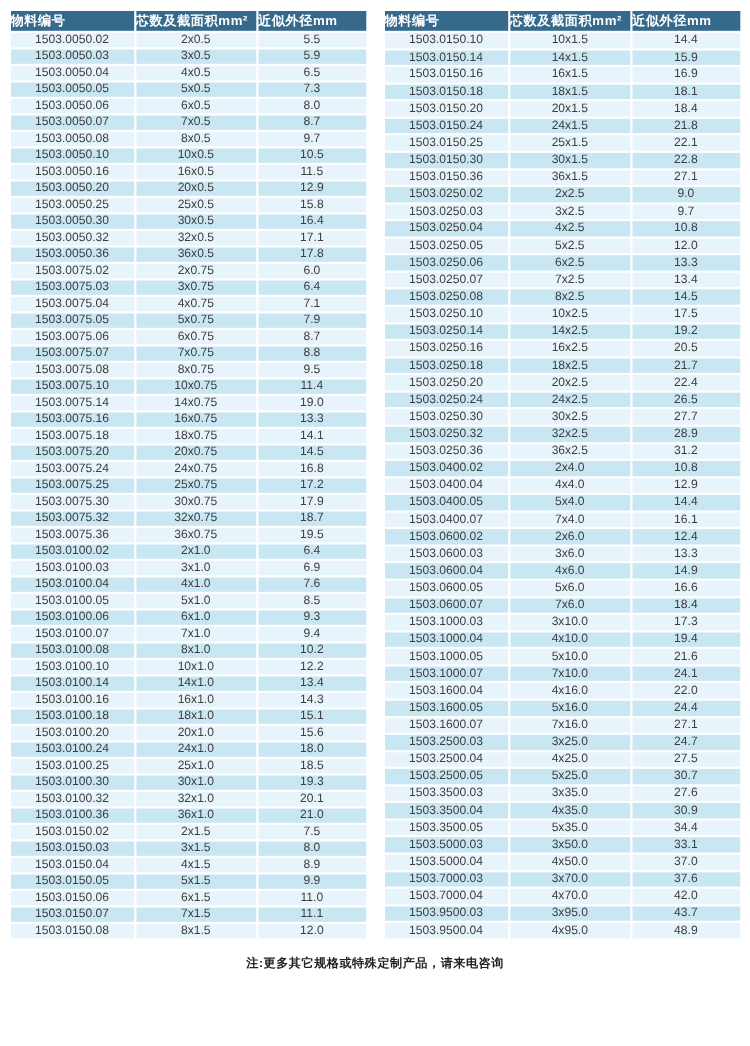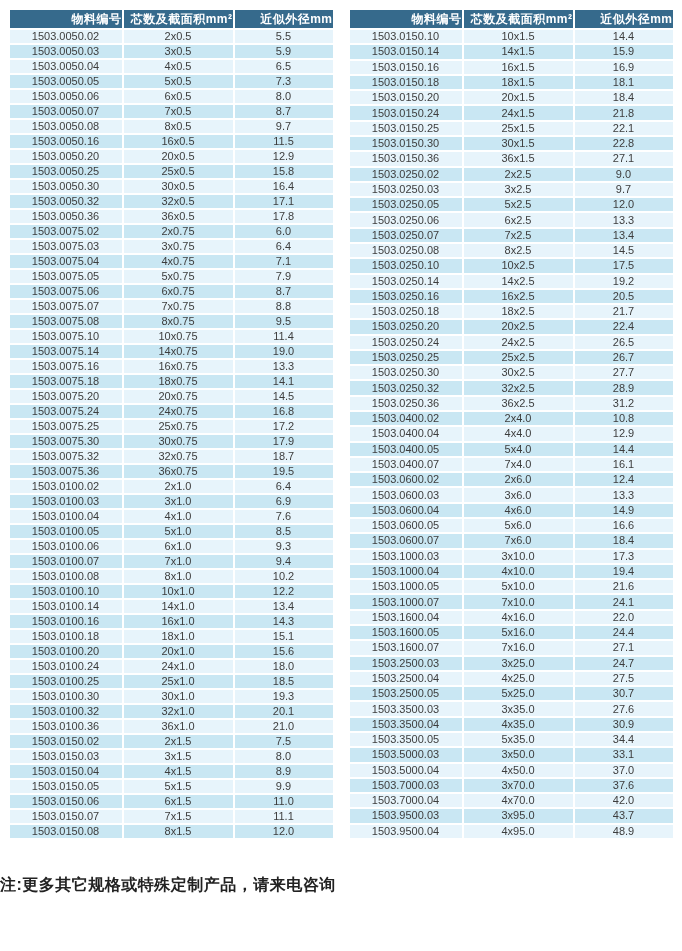--- a/index.html
+++ b/index.html
@@ -25,38 +25,39 @@
   table.spec col.c1{width:112px;}
   table.spec col.c2{width:109px;}
   table.spec col.c3{width:98px;}
   table.spec th{
     background:var(--hdr);
     color:#ffffff;
     font-size:12px;
     font-weight:bold;
     height:18px;
     padding:0;
-    text-align:right;
+    text-align:left;
     letter-spacing:0.5px;
     white-space:nowrap;
   }
   table.spec td{
     font-size:11px;
     color:var(--txt);
     text-align:center;
     height:13px;
     line-height:13px;
     padding:0;
     white-space:nowrap;
   }
   table.spec tbody tr:nth-child(odd) td{background:var(--row-odd);}
   table.spec tbody tr:nth-child(even) td{background:var(--row-even);}
   .note{
-    margin-top:35px;
-    font-size:16px;
+    margin-top:13px;
+    text-align:center;
+    font-size:11px;
     font-weight:bold;
     color:#222222;
     letter-spacing:0.5px;
   }
 </style>
 </head>
 <body>
 
 <div class="page">
   <div class="tables">
@@ -104,20 +105,25 @@
             <td>1503.0050.07</td>
             <td>7x0.5</td>
             <td>8.7</td>
           </tr>
           <tr>
             <td>1503.0050.08</td>
             <td>8x0.5</td>
             <td>9.7</td>
           </tr>
           <tr>
+            <td>1503.0050.10</td>
+            <td>10x0.5</td>
+            <td>10.5</td>
+          </tr>
+          <tr>
             <td>1503.0050.16</td>
             <td>16x0.5</td>
             <td>11.5</td>
           </tr>
           <tr>
             <td>1503.0050.20</td>
             <td>20x0.5</td>
             <td>12.9</td>
           </tr>
           <tr>
@@ -411,20 +417,25 @@
             <td>1503.0250.02</td>
             <td>2x2.5</td>
             <td>9.0</td>
           </tr>
           <tr>
             <td>1503.0250.03</td>
             <td>3x2.5</td>
             <td>9.7</td>
           </tr>
           <tr>
+            <td>1503.0250.04</td>
+            <td>4x2.5</td>
+            <td>10.8</td>
+          </tr>
+          <tr>
             <td>1503.0250.05</td>
             <td>5x2.5</td>
             <td>12.0</td>
           </tr>
           <tr>
             <td>1503.0250.06</td>
             <td>6x2.5</td>
             <td>13.3</td>
           </tr>
           <tr>
@@ -459,25 +470,20 @@
           </tr>
           <tr>
             <td>1503.0250.20</td>
             <td>20x2.5</td>
             <td>22.4</td>
           </tr>
           <tr>
             <td>1503.0250.24</td>
             <td>24x2.5</td>
             <td>26.5</td>
-          </tr>
-          <tr>
-            <td>1503.0250.25</td>
-            <td>25x2.5</td>
-            <td>26.7</td>
           </tr>
           <tr>
             <td>1503.0250.30</td>
             <td>30x2.5</td>
             <td>27.7</td>
           </tr>
           <tr>
             <td>1503.0250.32</td>
             <td>32x2.5</td>
             <td>28.9</td>

